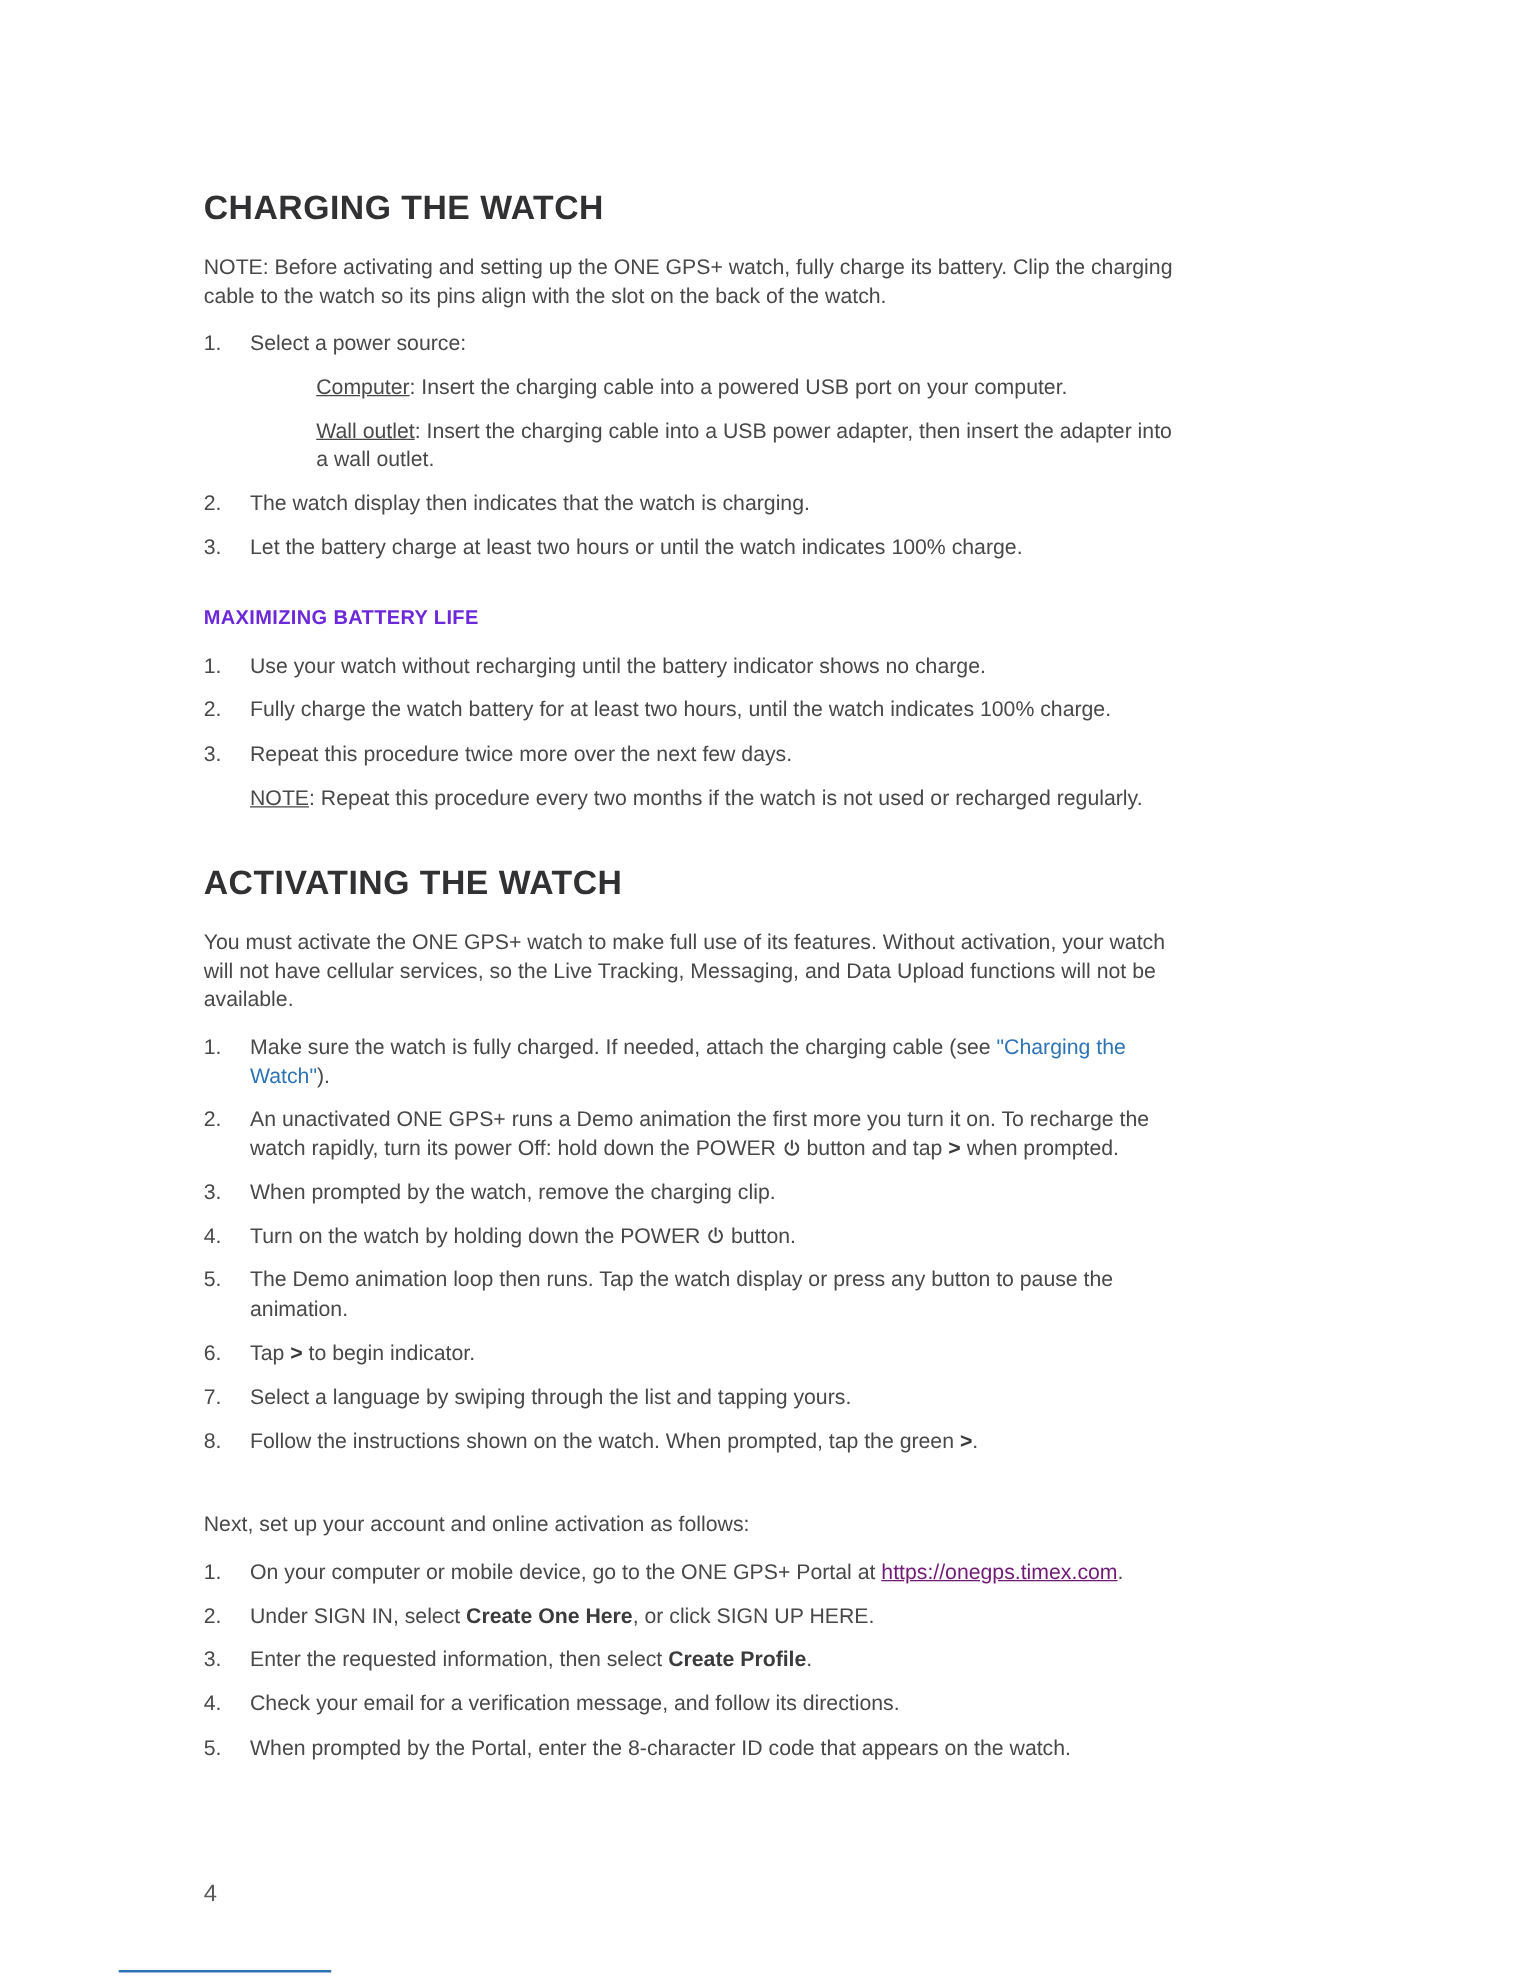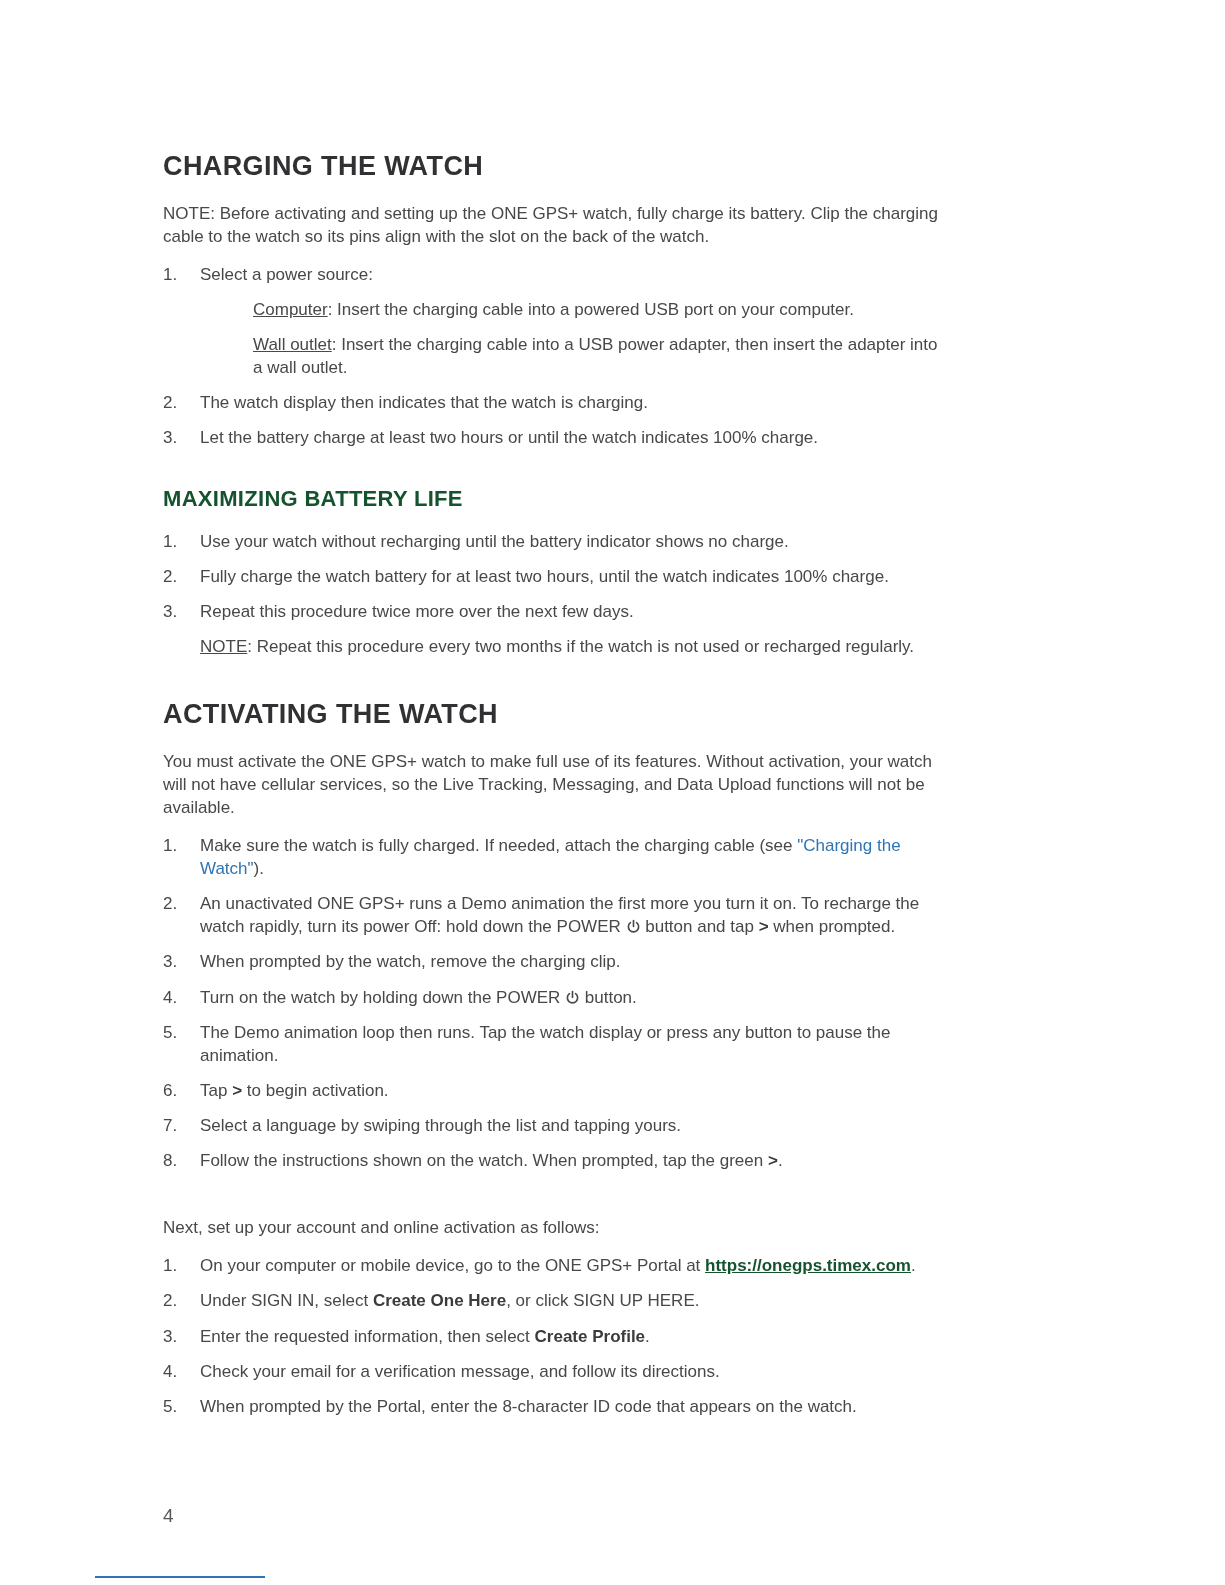--- a/index.html
+++ b/index.html
@@ -23,43 +23,43 @@
   }
   h1.sec-title {
     font-size:27px;
     font-weight:bold;
     color:#313133;
     letter-spacing:0.4px;
     margin:0 0 17px 0;
   }
   h1.sec-title.mt { margin-top:38px; }
   h2.sec-title {
-    font-size:22px;
+    font-size:16px;
     font-weight:bold;
-    color:#14532d;
+    color:#6d28d9;
     letter-spacing:0.3px;
     margin:34px 0 16px 0;
   }
   p.body { margin:0 0 15px 0; }
   p.body.mt-lg { margin-top:44px; }
   .li { display:flex; margin-bottom:12px; }
   .li .num { flex:0 0 37px; width:37px; }
   .li .li-body { flex:1 1 auto; }
   .sub { margin-left:90px; margin-bottom:12px; max-width:792px; }
   .note { margin-left:37px; margin-bottom:12px; }
   .u { text-decoration:underline; }
   .b { font-weight:bold; color:#3b3b3d; }
   .link {
     color:#2e74b5;
     text-decoration:none;
     cursor:pointer;
   }
   .link-url {
-    color:#14532d;
-    font-weight:bold;
+    color:#701a75;
+    font-weight:normal;
     text-decoration:underline;
     cursor:pointer;
   }
   .picon { display:inline-block; }
   .picon svg { vertical-align:-2px; }
   .footer-page {
     position:absolute;
     left:163px; top:1505px;
     font-size:19px;
     color:#58585a;
@@ -148,21 +148,21 @@
             </svg></span><span> button.</span></span>
     </div>
 
     <div class="li">
       <span class="num">5.</span>
       <span class="li-body">The Demo animation loop then runs. Tap the watch display or press any button to pause the animation.</span>
     </div>
 
     <div class="li">
       <span class="num">6.</span>
-      <span class="li-body"><span>Tap </span><span class="b">&gt;</span><span> to begin activation.</span></span>
+      <span class="li-body"><span>Tap </span><span class="b">&gt;</span><span> to begin indicator.</span></span>
     </div>
 
     <div class="li">
       <span class="num">7.</span>
       <span class="li-body">Select a language by swiping through the list and tapping yours.</span>
     </div>
 
     <div class="li">
       <span class="num">8.</span>
       <span class="li-body"><span>Follow the instructions shown on the watch. When prompted, tap the green </span><span class="b">&gt;</span><span>.</span></span>

